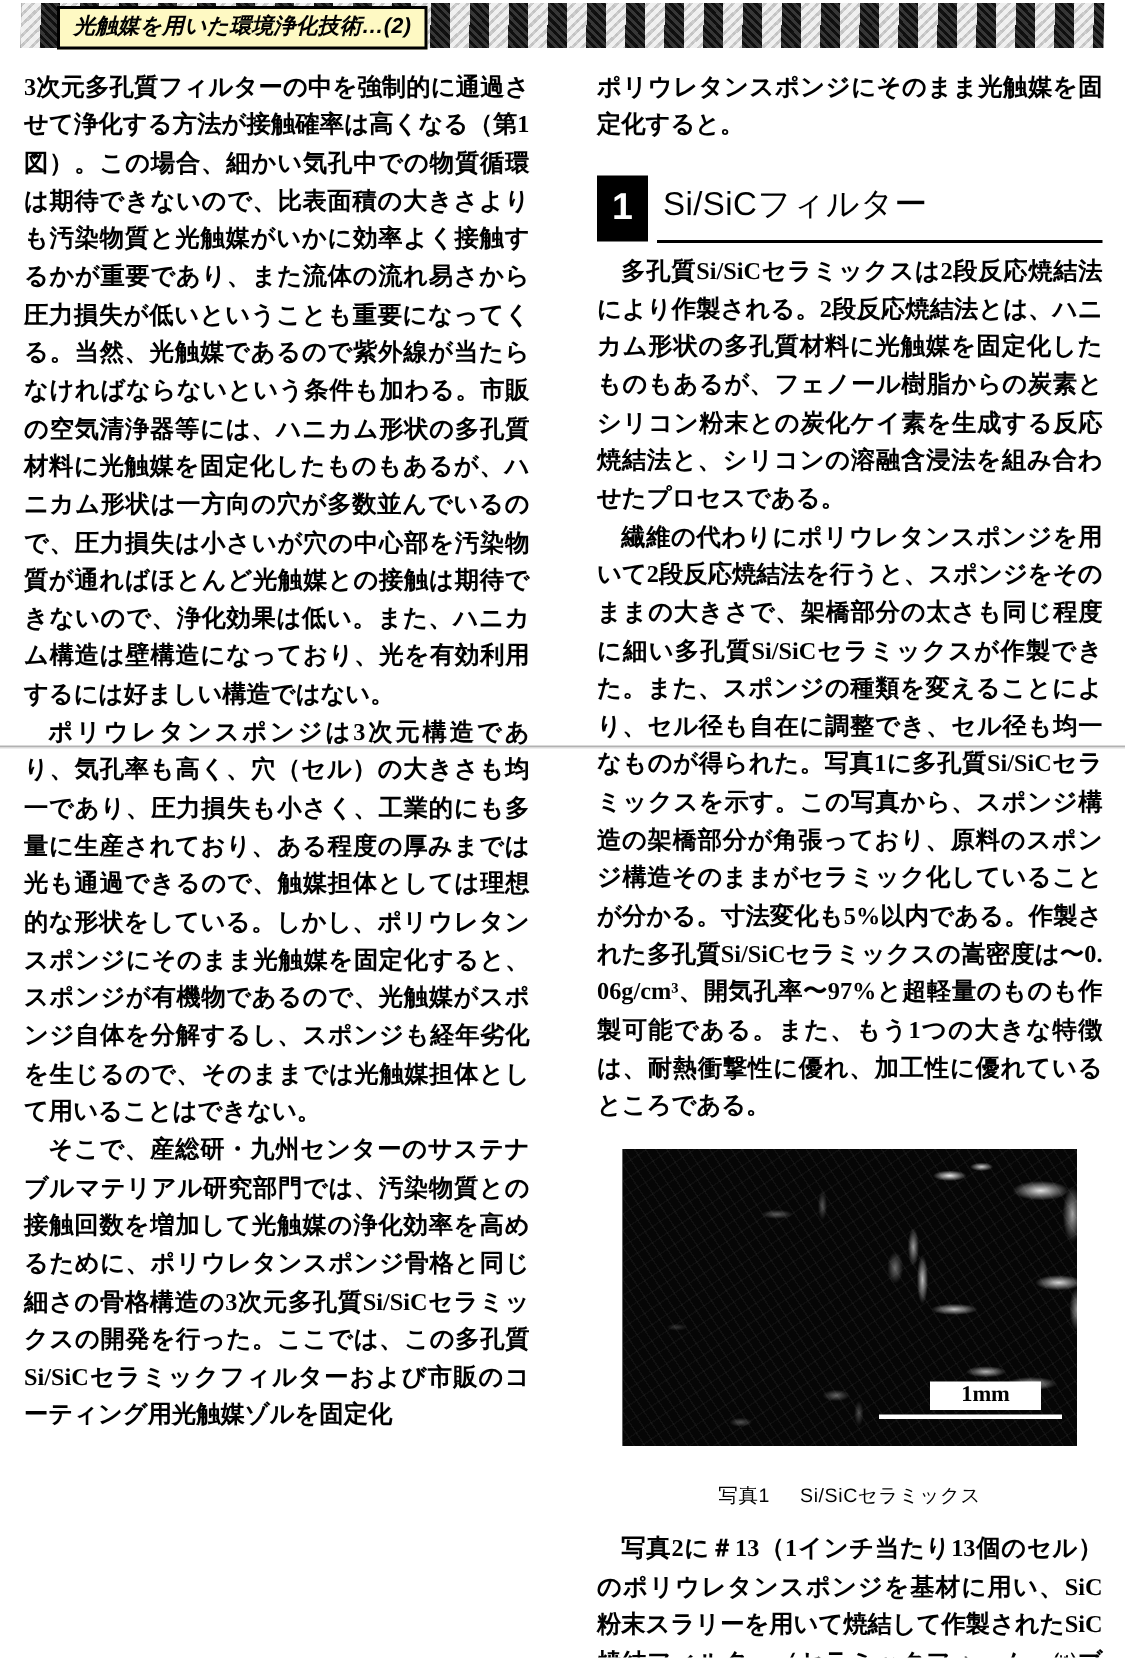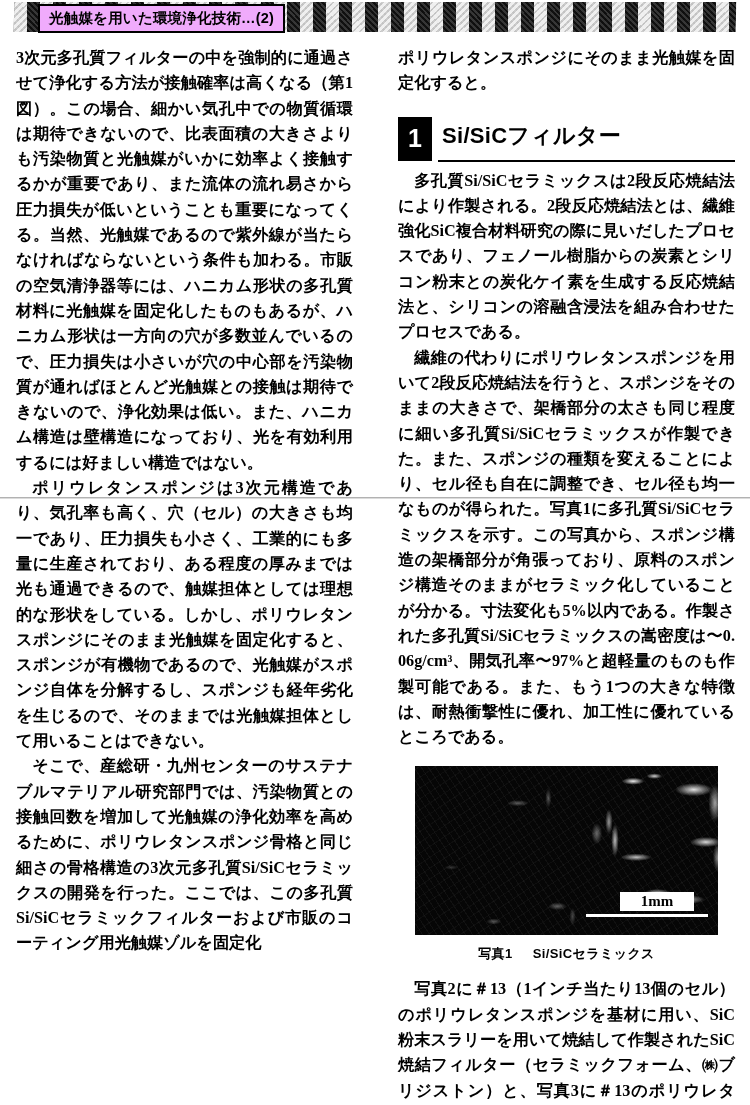--- a/index.html
+++ b/index.html
@@ -65,25 +65,26 @@
         rgba(0,0,0,.18) 0 2px, rgba(255,255,255,0) 2px 5px);
     transform: skewX(-1.2deg);
     pointer-events: none;
   }
   .header-title-box {
     position: absolute;
     left: 38px;
     top: 4px;
     height: 25px;
     padding: 0 9px;
-    background: #f0abfc;
+    background: #fef9c3;
     border: 2px solid #000000;
     display: flex;
     align-items: center;
     z-index: 3;
+    font-style: italic;
   }
   .header-title-text {
     font-family: "Liberation Sans", "DejaVu Sans", sans-serif;
     font-size: 14.5px;
     font-weight: 700;
     letter-spacing: .2px;
     white-space: nowrap;
     line-height: 1;
   }
 
@@ -138,41 +139,41 @@
     align-items: center;
     justify-content: center;
     line-height: 1;
   }
   .section-title {
     position: absolute;
     left: 44px;
     top: 4px;
     font-family: "Liberation Sans", "DejaVu Sans", sans-serif;
     font-size: 22px;
-    font-weight: 700;
+    font-weight: 400;
     letter-spacing: .3px;
     white-space: nowrap;
   }
   .section-rule {
     position: absolute;
     left: 40px;
     right: 0;
     bottom: 1px;
     height: 2px;
     background: #000000;
   }
 
   
   .figure {
     margin: 16px 0 0 0;
   }
   .photo {
     position: relative;
     width: 303px;
-    height: 169px;
+    height: 198px;
     margin: 0 auto;
     background: #050505;
     overflow: hidden;
   }
   .photo-noise {
     position: absolute;
     inset: 0;
     background:
       radial-gradient(ellipse 16px 5px at 72% 9%,  rgba(255,255,255,.92) 0%, rgba(255,255,255,0) 70%),
       radial-gradient(ellipse 11px 4px at 79% 6%,  rgba(255,255,255,.80) 0%, rgba(255,255,255,0) 70%),
@@ -219,25 +220,25 @@
     width: 74px;
     margin: 0 0 3px auto;
     margin-right: 14px;
   }
   .scale-line {
     width: 122px;
     height: 3px;
     background: #ffffff;
   }
   .fig-caption {
-    margin-top: 10px;
+    margin-top: 24px;
     text-align: center;
     font-family: "Liberation Sans", "DejaVu Sans", sans-serif;
     font-size: 13px;
-    font-weight: 700;
+    font-weight: 400;
     letter-spacing: .4px;
   }
   .fig-caption .cap-gap { display: inline-block; width: 12px; }
 
   
   .scan-line {
     position: absolute;
     left: 0;
     width: 750px;
     height: 1px;
@@ -271,21 +272,21 @@
     <div class="col col-right">
 
       <p class="body noindent">ポリウレタンスポンジにそのまま光触媒を固定化すると。</p>
 
       <div class="section-head">
         <div class="section-num">1</div>
         <div class="section-title">Si/SiCフィルター</div>
         <div class="section-rule"></div>
       </div>
 
-      <p class="body">多孔質Si/SiCセラミックスは2段反応焼結法により作製される。2段反応焼結法とは、繊維強化SiC複合材料研究の際に見いだしたプロセスであり、フェノール樹脂からの炭素とシリコン粉末との炭化ケイ素を生成する反応焼結法と、シリコンの溶融含浸法を組み合わせたプロセスである。</p>
+      <p class="body">多孔質Si/SiCセラミックスは2段反応焼結法により作製される。2段反応焼結法とは、ハニカム形状の多孔質材料に光触媒を固定化したものもあるが、フェノール樹脂からの炭素とシリコン粉末との炭化ケイ素を生成する反応焼結法と、シリコンの溶融含浸法を組み合わせたプロセスである。</p>
       <p class="body">繊維の代わりにポリウレタンスポンジを用いて2段反応焼結法を行うと、スポンジをそのままの大きさで、架橋部分の太さも同じ程度に細い多孔質Si/SiCセラミックスが作製できた。また、スポンジの種類を変えることにより、セル径も自在に調整でき、セル径も均一なものが得られた。写真1に多孔質Si/SiCセラミックスを示す。この写真から、スポンジ構造の架橋部分が角張っており、原料のスポンジ構造そのままがセラミック化していることが分かる。寸法変化も5%以内である。作製された多孔質Si/SiCセラミックスの嵩密度は〜0.06g/cm³、開気孔率〜97%と超軽量のものも作製可能である。また、もう1つの大きな特徴は、耐熱衝撃性に優れ、加工性に優れているところである。</p>
 
       <div class="figure">
         <div class="photo">
           <div class="photo-noise"></div>
           <div class="photo-grain"></div>
           <div class="scale-bar">
             <div class="scale-label">1mm</div>
             <div class="scale-line"></div>
           </div>

